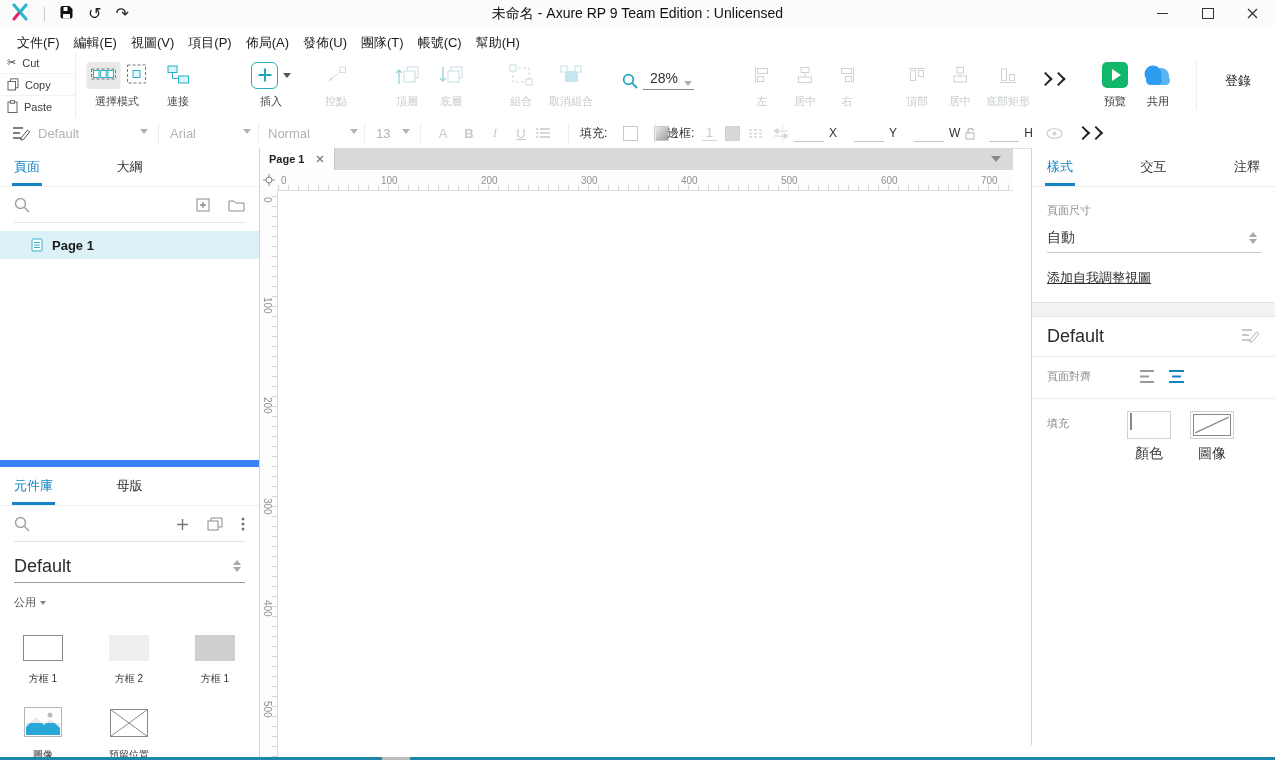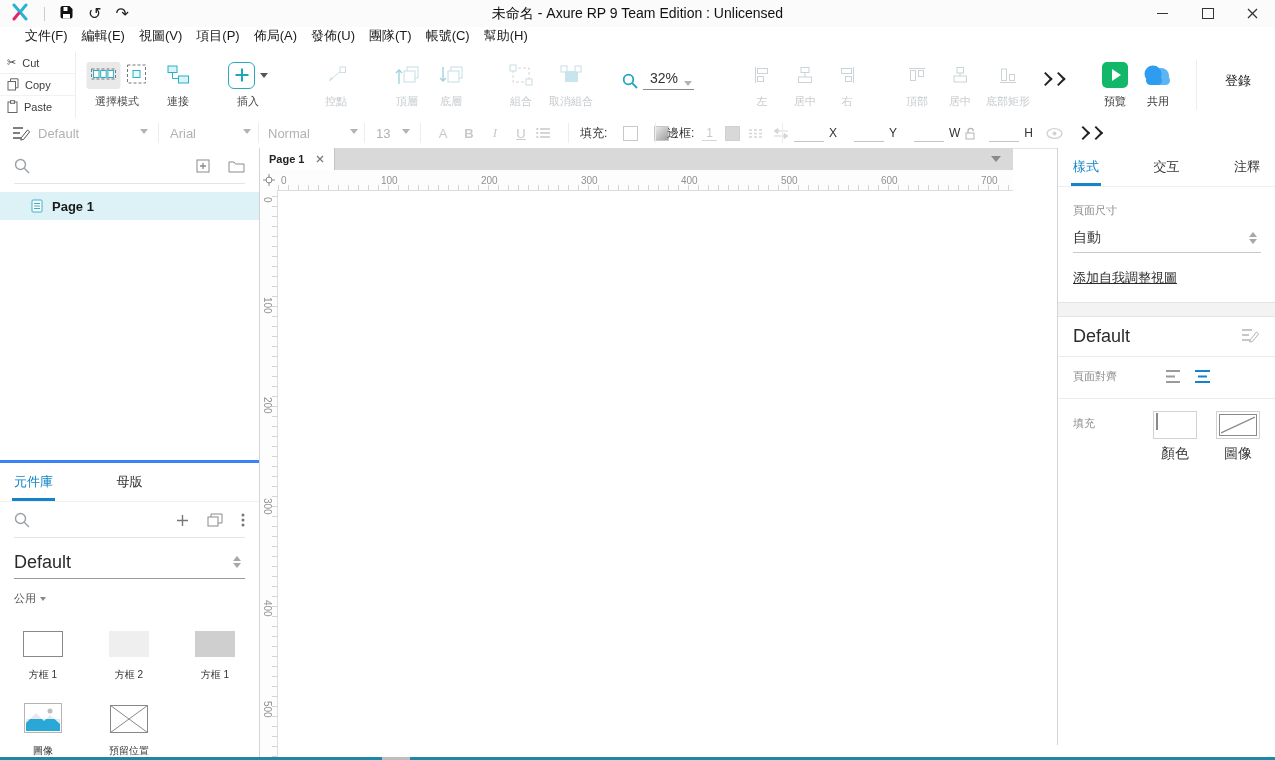--- a/index.html
+++ b/index.html
@@ -9,21 +9,21 @@
   .titlebar{position:absolute;top:0;left:0;right:0;height:27px;background:#fbfbfb}
   .tb-left{position:absolute;left:10px;top:0;height:27px;display:flex;align-items:center;gap:14px}
   .tb-sep{width:1px;height:14px;background:#ccc}
   .tb-title{position:absolute;left:0;right:0;top:0;height:27px;line-height:27px;text-align:center;font-size:14px;color:#111}
   .winbtns{position:absolute;right:0;top:0;height:27px;display:flex}
   .winbtn{width:45px;height:27px;display:flex;align-items:center;justify-content:center}
   .ic-min{width:11px;height:1px;background:#333}
   .ic-max{width:10px;height:9px;border:1px solid #333}
   .uglyph{font-size:16px;color:#222;line-height:1}
   
-  .menubar{position:absolute;top:27px;left:0;right:0;height:25px;display:flex;align-items:flex-start;padding-left:20px}
+  .menubar{position:absolute;top:27px;left:0;right:0;height:25px;display:flex;align-items:flex-end;padding-left:12px}
   .menu-item{padding:0 9px 0 5px;font-size:13px;color:#1a1a1a;white-space:nowrap}
   
   .toolbar{position:absolute;top:52px;left:0;right:0;height:66px;background:#fff}
   .tsep{position:absolute;top:8px;bottom:8px;width:1px;background:#ededed}
   .clip{position:absolute;left:0;top:0;width:75px;height:66px;border-right:1px solid #ededed}
   .clip-row{height:21px;display:flex;align-items:center;padding-left:7px;gap:6px;font-size:11px;color:#3c3c3c;border-bottom:1px solid #f2f2f2}
   .clip-row:last-child{border-bottom:none}
   .tool{position:absolute;top:9px;display:flex;flex-direction:column;align-items:center;gap:5px;transform:translateX(-50%)}
   .tool .ic{height:28px;display:flex;align-items:center;justify-content:center;gap:5px}
   .tool .lbl{font-size:11px;color:#4a4a4a;white-space:nowrap}
@@ -50,30 +50,30 @@
   .ssep{position:absolute;top:5px;bottom:5px;width:1px;background:#ededed}
   .fmt{font-size:13px;color:#c9c9c9;width:22px;text-align:center}
   .fmt.b{font-weight:bold}.fmt.i{font-style:italic;font-family:"Liberation Serif",serif}.fmt.u{text-decoration:underline}
   .sw{width:13px;height:13px;border:1px solid #c9c9c9;background:#fff}
   .sw.grad{background:linear-gradient(135deg,#ececec,#9e9e9e)}
   .sw.fillg{background:#d8d8d8;border-color:#d0d0d0}
   .numfield{width:30px;border-bottom:1px solid #c4c4c4;height:16px}
   .bw{color:#c9c9c9;font-size:12px;border-bottom:1px solid #d5d5d5;padding:0 4px}
   
   .leftpanel{position:absolute;top:148px;left:0;width:260px;bottom:3px;background:#fff;border-right:1px solid #d4d4d4;box-sizing:border-box;overflow:hidden}
-  .rightpanel{position:absolute;top:148px;right:0;width:218px;bottom:15px;background:#fff;border-left:1px solid #d4d4d4;box-sizing:border-box}
+  .rightpanel{position:absolute;top:148px;right:0;width:244px;bottom:15px;background:#fff;border-left:1px solid #d4d4d4;box-sizing:border-box}
   .ptabs{position:relative;height:38px;border-bottom:1px solid #f0f0f0}
   .tab{position:absolute;top:0;height:38px;line-height:38px;font-size:13px;color:#333}
   .tab.active{color:#1384c8}
   .tab.active::after{content:"";position:absolute;left:-2px;right:-2px;bottom:0;height:3px;background:#1384c8}
   .srow{position:relative;height:36px;display:flex;align-items:center;padding:0 14px}
   .srow::after{content:"";position:absolute;left:14px;right:14px;bottom:0;height:1px;background:#e4e4e4}
   .srow .right{margin-left:auto;display:flex;align-items:center;gap:18px}
   .pageitem{height:28px;margin-top:8px;background:#ddf2f7;display:flex;align-items:center;padding-left:31px;gap:9px;font-size:13px;font-weight:bold;color:#1a1a1a}
-  .libsec{position:absolute;top:312px;left:0;right:0;bottom:0;border-top:3px solid #3b82f6}
+  .libsec{position:absolute;top:312px;left:0;right:0;bottom:0;border-top:7px solid #3b82f6}
   .libselect{margin:8px 14px 0;height:32px;display:flex;align-items:center;border-bottom:1px solid #9a9a9a}
   .libselect .nm{font-size:18px;color:#2b2b2b}
   .stepper{margin-left:auto;display:flex;flex-direction:column;gap:2px;padding-right:4px}
   .stepper .up{width:0;height:0;border:4px solid transparent;border-bottom:5px solid #a8a8a8}
   .stepper .dn{width:0;height:0;border:4px solid transparent;border-top:5px solid #a8a8a8}
   .secttl{margin:12px 0 0 14px;font-size:11px;color:#555;display:flex;align-items:center;gap:4px}
   .secttl .caret{border-top-color:#888;margin-top:4px;border-width:3px;border-top-width:4px}
   .wgrid{display:grid;grid-template-columns:repeat(3,86px);margin-top:2px}
   .wcell{height:74px;display:flex;flex-direction:column;align-items:center;justify-content:flex-end;gap:11px;padding-bottom:2px}
   .wlbl{font-size:10px;color:#333}
@@ -220,21 +220,21 @@
       <div class="ic">
         <svg width="24" height="23" viewBox="0 0 24 23">
             <rect x="2" y="2" width="9" height="6.5" fill="#d9f4f8" stroke="#2ab0c8"></rect>
             <path d="M6.5 8.5 v6 h6.5" fill="none" stroke="#2ab0c8"></path>
             <rect x="12.5" y="12" width="10" height="7" fill="#d9f4f8" stroke="#2ab0c8"></rect>
           </svg>
       </div>
       <span class="lbl">連接</span>
     </div>
 
-    <div class="tool" style="left:248px">
+    <div class="tool" style="left:271px">
       <div class="ic">
         <span class="insbtn"></span>
         <span class="caret"></span>
       </div>
       <span class="lbl">插入</span>
     </div>
 
     <div class="tool dis" style="left:336px">
       <div class="ic">
         <svg width="24" height="21" viewBox="0 0 24 21">
@@ -288,21 +288,21 @@
           </svg>
       </div>
       <span class="lbl">取消組合</span>
     </div>
 
     <div class="zoomctl">
       <svg width="17" height="17" viewBox="0 0 17 17">
           <circle cx="6.5" cy="6.5" r="4.8" fill="none" stroke="#1fa6c0" stroke-width="1.8"></circle>
           <path d="M10.2 10.2 L15 15" stroke="#1fa6c0" stroke-width="1.8"></path>
         </svg>
-      <span class="zoomval">32%</span>
+      <span class="zoomval">28%</span>
       <span class="caret lt" style="margin-top:0;margin-left:-10px"></span>
     </div>
 
     <div class="tool dis" style="left:762px">
       <div class="ic">
           <svg width="20" height="20" viewBox="0 0 20 20">
             <path d="M3.5 2 V18" stroke="#c9d3d8"></path>
             <rect x="5.5" y="3.5" width="10" height="5" fill="#fff" stroke="#c9d3d8"></rect>
             <rect x="5.5" y="11.5" width="6" height="5" fill="#fff" stroke="#c9d3d8"></rect>
           </svg>
@@ -476,20 +476,24 @@
           <circle cx="8.5" cy="5.5" r="2" fill="#d2d2d2"></circle>
         </svg>
       <span class="chev2" style="margin-left:10px">
           <span class="chev"></span>
           <span class="chev"></span>
         </span>
     </div>
   </div>
 
   <div class="leftpanel">
+    <div class="ptabs">
+      <span class="tab active" style="left:14px">頁面</span>
+      <span class="tab" style="left:50%;transform:translateX(-50%)">大綱</span>
+    </div>
     <div class="srow">
       <svg width="16" height="16" viewBox="0 0 16 16">
           <circle cx="6.5" cy="6.5" r="5" fill="none" stroke="#9aa0a4" stroke-width="1.4"></circle>
           <path d="M10.3 10.3 L15 15" stroke="#9aa0a4" stroke-width="1.4"></path>
         </svg>
       <div class="right">
         <svg width="14" height="14" viewBox="0 0 14 14">
             <rect x="1" y="1" width="12" height="12" fill="none" stroke="#8a8a8a"></rect>
             <path d="M7 4 V10 M4 7 H10" stroke="#8a8a8a" stroke-width="1.3"></path>
           </svg>

